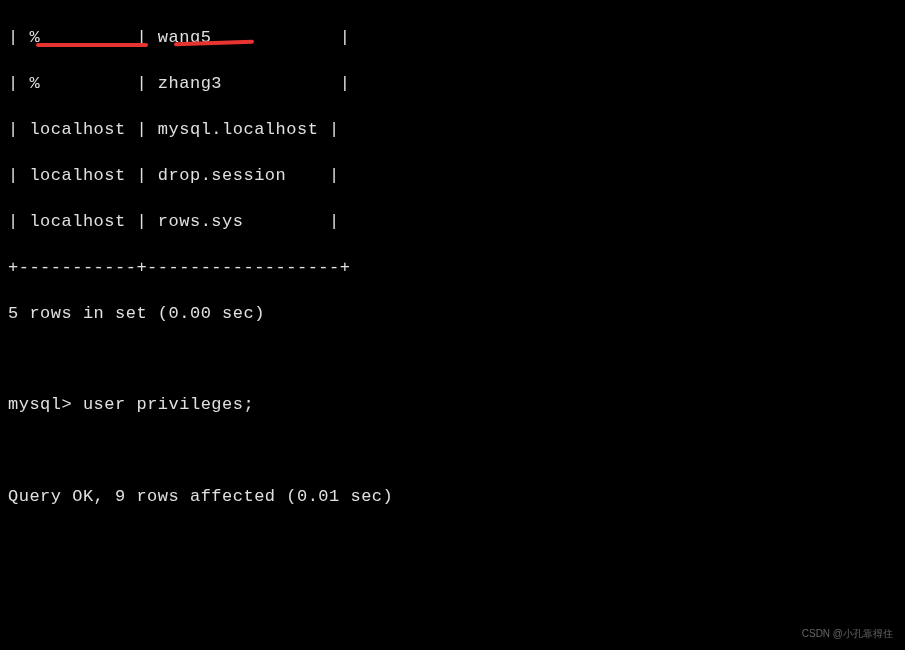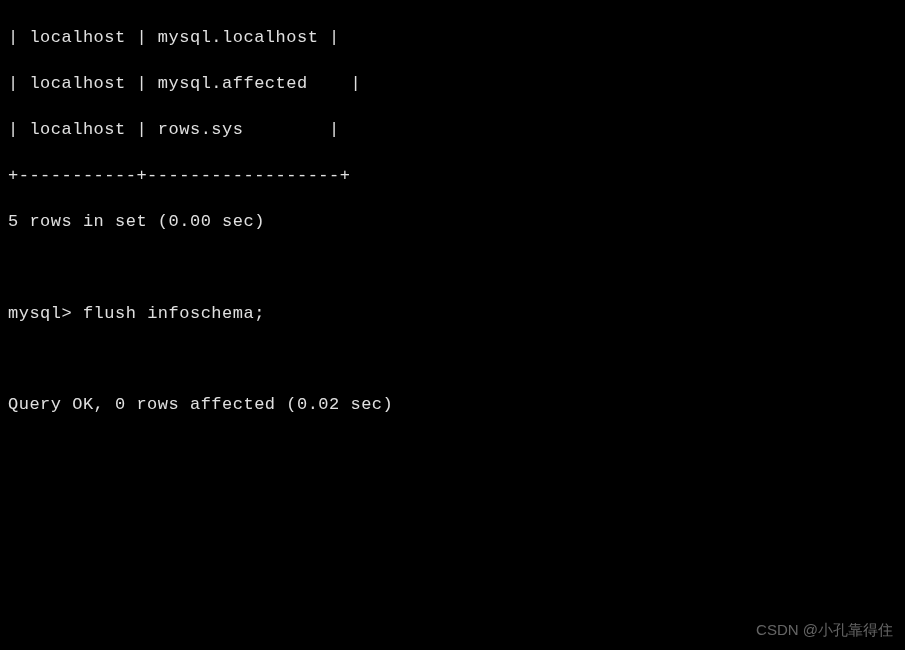--- a/index.html
+++ b/index.html
@@ -33,37 +33,39 @@
       height: 4px;
       background: #e63530;
       border-radius: 2px;
     }
     .watermark {
       position: absolute;
       bottom: 10px;
       right: 12px;
       color: rgba(200,200,200,0.5);
       font-family: sans-serif;
-      font-size: 15px;
+      font-size: 10px;
       letter-spacing: 0;
     }
   </style>
 </head>
 <body>
 
 <div class="terminal">
+<div class="line">| <span>%</span>         | <span>wang5</span>            |<div class="underline-red" style="left:28px; top:16px; width:112px;"></div><div class="underline-red" style="left:166px; top:14px; width:80px; transform:rotate(-2deg);"></div></div>
+<div class="line">| <span>%</span>         | <span>zhang3</span>           |</div>
 <div class="line">| <span>localhost</span> | <span>mysql.localhost</span> |</div>
-<div class="line">| <span>localhost</span> | <span>mysql.affected</span>    |</div>
+<div class="line">| <span>localhost</span> | <span>drop.session</span>    |</div>
 <div class="line">| <span>localhost</span> | <span>rows.sys</span>        |</div>
 <div class="line">+-----------+------------------+</div>
 <div class="line">5 rows in set (0.00 sec)</div>
 <div class="line"> </div>
-<div class="line"><span>mysql&gt;</span> <span>flush infoschema;</span></div>
+<div class="line"><span>mysql&gt;</span> <span>user privileges;</span></div>
 <div class="line"> </div>
-<div class="line">Query OK, 0 rows affected (0.02 sec)</div>
+<div class="line">Query OK, 9 rows affected (0.01 sec)</div>
 
 
 
 
 
 
 
 
 
 

